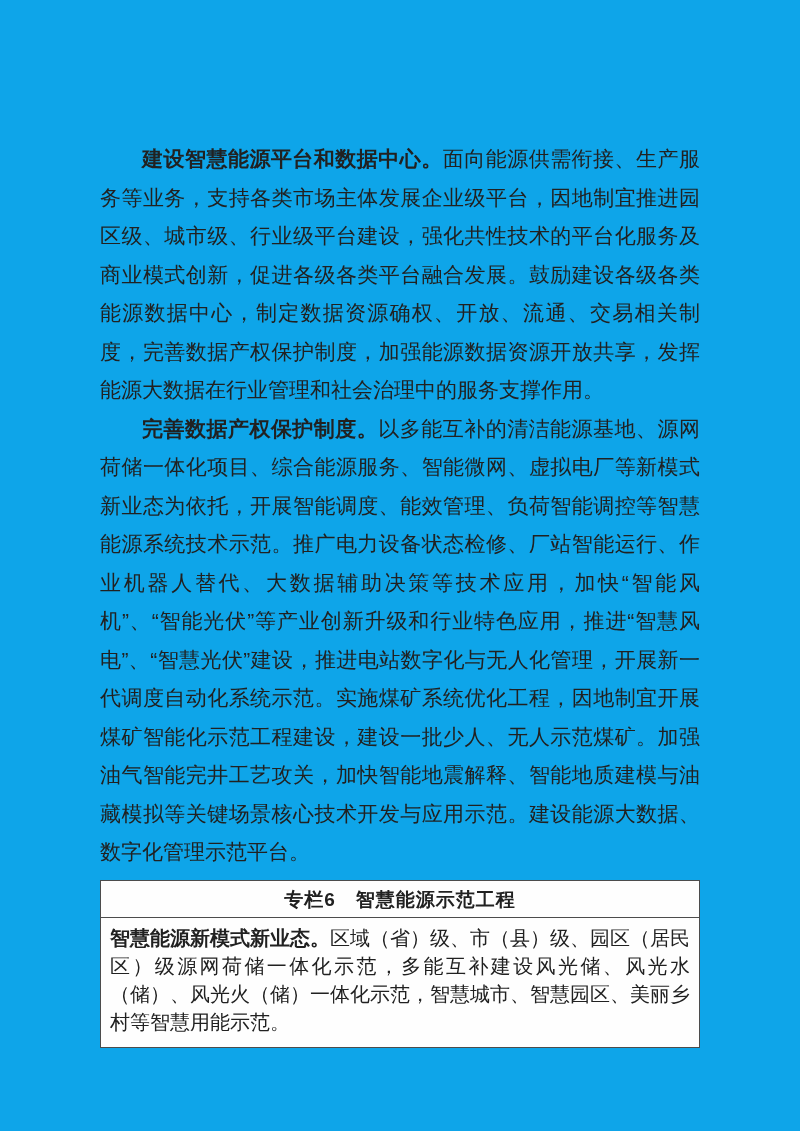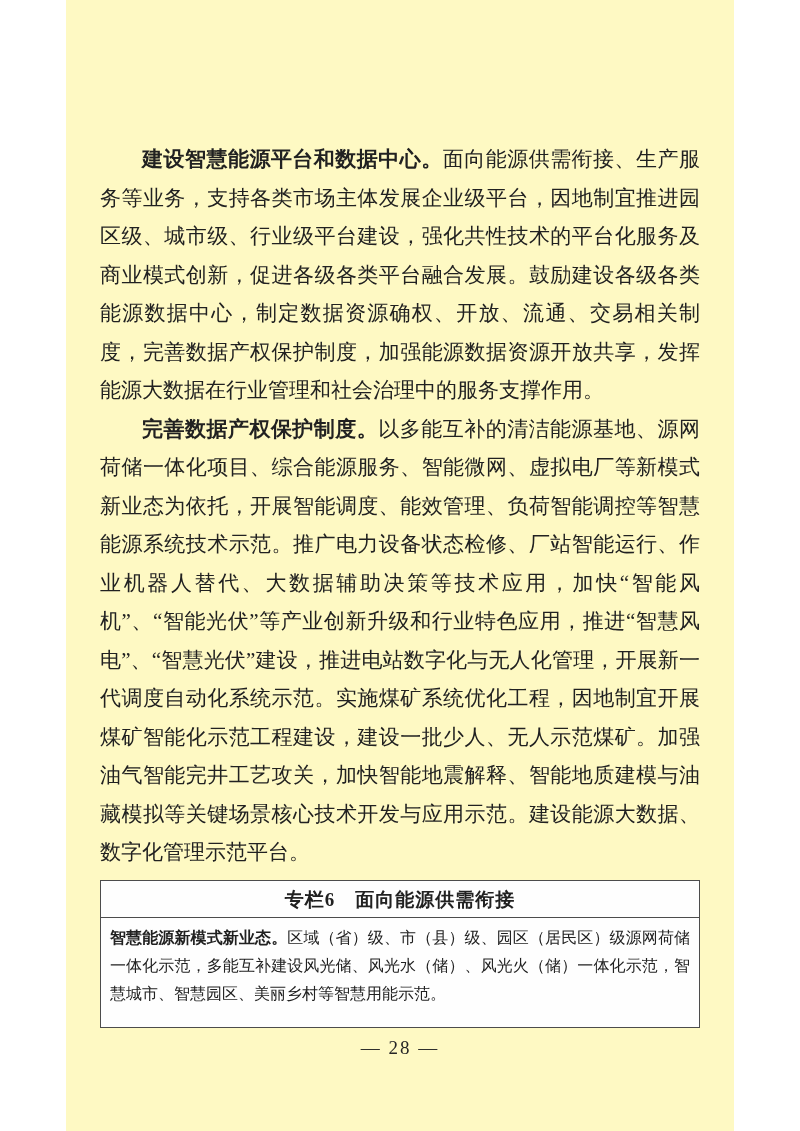--- a/index.html
+++ b/index.html
@@ -2,26 +2,26 @@
 <html><head>
 <meta charset="utf-8">
 <style>
   html, body {
     margin: 0;
     padding: 0;
     background: #ffffff;
   }
   .sheet {
     position: relative;
-    width: 668px;
+    width: 800px;
     height: 1131px;
     margin: 0 auto;
-    background: #fef9c3;
+    background: #0ea5e9;
     color: #212121;
-    font-family: Liberation Serif, serif;
+    font-family: Liberation Sans, sans-serif;
     overflow: hidden;
     box-sizing: border-box;
   }
   .content {
     width: 600px;
     margin: 0 auto;
     padding-top: 140px;
   }
   .para {
     margin: 0;
@@ -43,23 +43,23 @@
   .box-title {
     text-align: center;
     font-weight: bold;
     font-size: 19px;
     line-height: 23px;
     padding: 7px 0 6px 0;
     border-bottom: 1.5px solid #4c4c4c;
     letter-spacing: 1px;
   }
   .box-body {
-    font-size: 16px;
+    font-size: 20px;
     line-height: 28px;
-    padding: 6px 9px 19px 9px;
+    padding: 6px 9px 11px 9px;
     text-align: justify;
     text-justify: inter-ideograph;
     word-break: break-all;
   }
   .box-body .lead {
     font-weight: bold;
   }
   .page-number {
     margin-top: 9px;
     text-align: center;
@@ -72,20 +72,19 @@
 <body>
 
 <div class="sheet">
   <div class="content">
 
     <p class="para"><b class="lead">建设智慧能源平台和数据中心。</b><span>面向能源供需衔接、生产服务等业务，支持各类市场主体发展企业级平台，因地制宜推进园区级、城市级、行业级平台建设，强化共性技术的平台化服务及商业模式创新，促进各级各类平台融合发展。鼓励建设各级各类能源数据中心，制定数据资源确权、开放、流通、交易相关制度，完善数据产权保护制度，加强能源数据资源开放共享，发挥能源大数据在行业管理和社会治理中的服务支撑作用。</span></p>
 
     <p class="para"><b class="lead">完善数据产权保护制度。</b><span>以多能互补的清洁能源基地、源网荷储一体化项目、综合能源服务、智能微网、虚拟电厂等新模式新业态为依托，开展智能调度、能效管理、负荷智能调控等智慧能源系统技术示范。推广电力设备状态检修、厂站智能运行、作业机器人替代、大数据辅助决策等技术应用，加快“智能风机”、“智能光伏”等产业创新升级和行业特色应用，推进“智慧风电”、“智慧光伏”建设，推进电站数字化与无人化管理，开展新一代调度自动化系统示范。实施煤矿系统优化工程，因地制宜开展煤矿智能化示范工程建设，建设一批少人、无人示范煤矿。加强油气智能完井工艺攻关，加快智能地震解释、智能地质建模与油藏模拟等关键场景核心技术开发与应用示范。建设能源大数据、数字化管理示范平台。</span></p>
 
     <div class="column-box">
-      <div class="box-title">专栏6　面向能源供需衔接</div>
+      <div class="box-title">专栏6　智慧能源示范工程</div>
       <div class="box-body"><b class="lead">智慧能源新模式新业态。</b><span>区域（省）级、市（县）级、园区（居民区）级源网荷储一体化示范，多能互补建设风光储、风光水（储）、风光火（储）一体化示范，智慧城市、智慧园区、美丽乡村等智慧用能示范。</span></div>
     </div>
 
-    <div class="page-number">— 28 —</div>
 
   </div>
 </div>
 
 </body></html>

